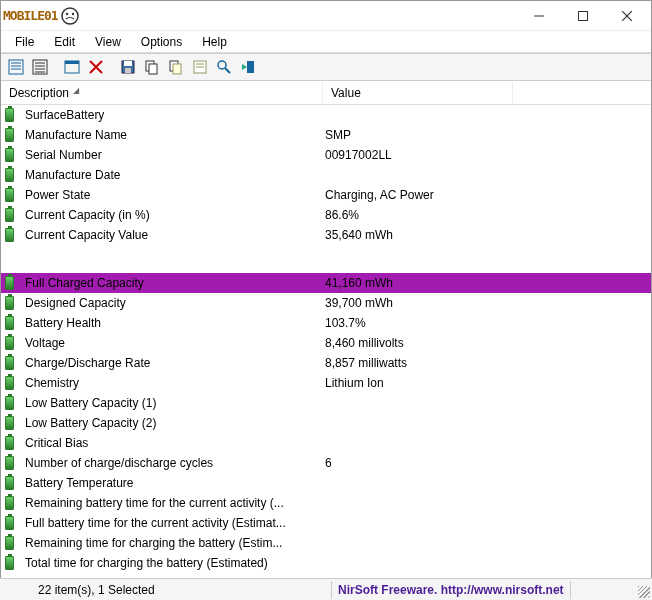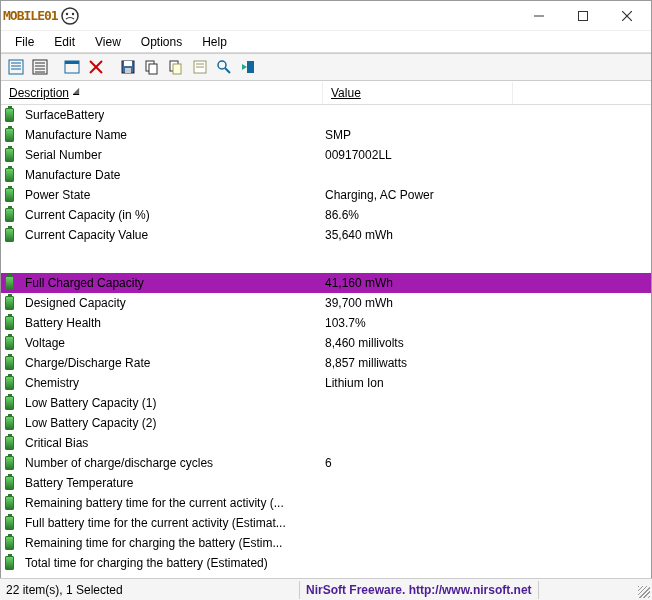--- a/index.html
+++ b/index.html
@@ -7,32 +7,32 @@
 .titlebar { height: 30px; background: #fff; display: flex; align-items: center; padding: 0 2px; border-bottom: 1px solid #eee; }
 .titlebar .logo { width: 120px; height: 20px; font-family: monospace; font-weight: bold; font-size: 13px; letter-spacing: -1px; color: #a16207; display:flex; align-items:center; }
 .titlebar .spacer { flex: 1; }
 .titlebar .winbtn { width: 44px; height: 28px; display: flex; align-items: center; justify-content: center; font-size: 14px; cursor: pointer; }
 .menubar { height: 22px; display: flex; align-items: center; padding: 0 4px; border-bottom: 1px solid #ddd; }
 .menubar .menuitem { padding: 15px 10px; cursor: pointer; }
 .toolbar { height: 28px; background: #f5f5f5; border-bottom: 1px solid #ccc; border-top: 1px solid #ccc; display: flex; align-items: center; padding: 0 4px; gap: 2px; }
 .tbtn { width: 22px; height: 22px; display: flex; align-items: center; justify-content: center; cursor: pointer; border: 1px solid transparent; }
 .tbtn svg { width: 16px; height: 16px; }
 .headers { height: 24px; border-bottom: 1px solid #ddd; display: flex; align-items: center; background: #fff; font-size: 12px; }
-.headers .col { padding: 4px 8px; cursor: pointer; display:flex; align-items:flex-start; gap:4px;text-decoration:underline; }
+.headers .col { padding: 4px 8px; cursor: pointer; display:flex; align-items:flex-start; gap:4px; }
 .headers .col1 { width: 322px; border-right: 1px solid #eee; }
 .headers .col2 { width: 190px; border-right: 1px solid #eee; }
 .list { height: 465px; overflow: auto; }
 .row { height: 20px; display: flex; align-items: center; padding: 0 4px; }
 .row.sel { background: #a21caf; margin-top: 28px; }
 .row .icon { width: 14px; height: 14px; flex-shrink: 0; margin-right: 6px; }
 .bat-icon { display:inline-block; width:9px; height:14px; border:1px solid #2a7a2a; border-radius:1px; position:relative; background: linear-gradient(to bottom, #6bd36b 0%, #2a7a2a 100%); }
 .bat-icon::before { content:''; position:absolute; top:-3px; left:2px; width:4px; height:2px; background:#2a7a2a; }
 .row .c1 { width: 300px; white-space: nowrap; overflow: hidden; text-overflow: ellipsis; }
 .row .c2 { white-space: nowrap; overflow: hidden; text-overflow: ellipsis; }
-.statusbar { position: absolute; bottom: 0; left: 0; right: 0; height: 22px; border-top: 1px solid #ccc; background: #f5f5f5; display: flex; align-items: center; font-size: 12px; }
+.statusbar { position: absolute; bottom: 0; left: 0; right: 0; height: 22px; border-top: 1px solid #ccc; background: #f5f5f5; display: flex; align-items: center; font-size: 12px; padding-left: 32px; }
 .statusbar .scell { padding: 2px 6px; border-right: 1px solid #ccc; }
 .statusbar .scell.left { width: 300px; }
 .statusbar .scell.right { color: #4c1d95; font-weight: bold; }
 .resize { position:absolute; right:2px; bottom:2px; width:12px; height:12px; background: repeating-linear-gradient(135deg, #999 0 1px, transparent 1px 3px); }
 .sorttri { font-size: 8px; color: #666; }
 </style>
 </head>
 <body>
 
 <div class="titlebar">

